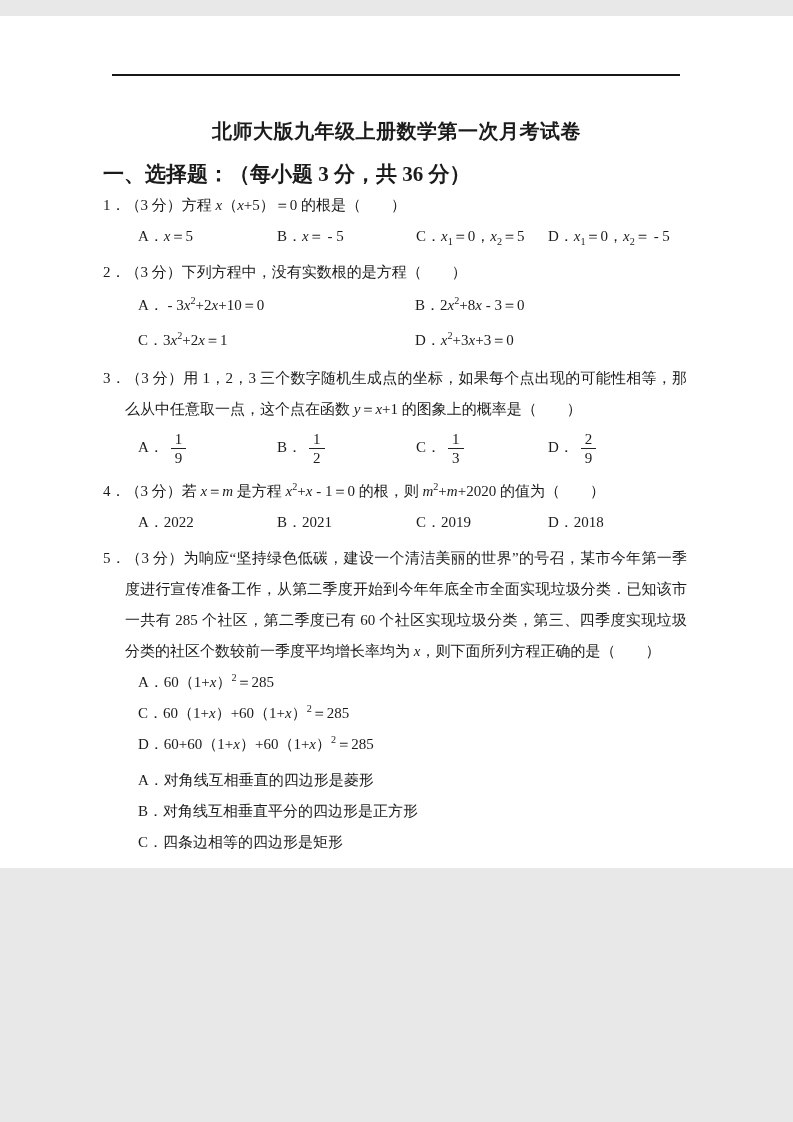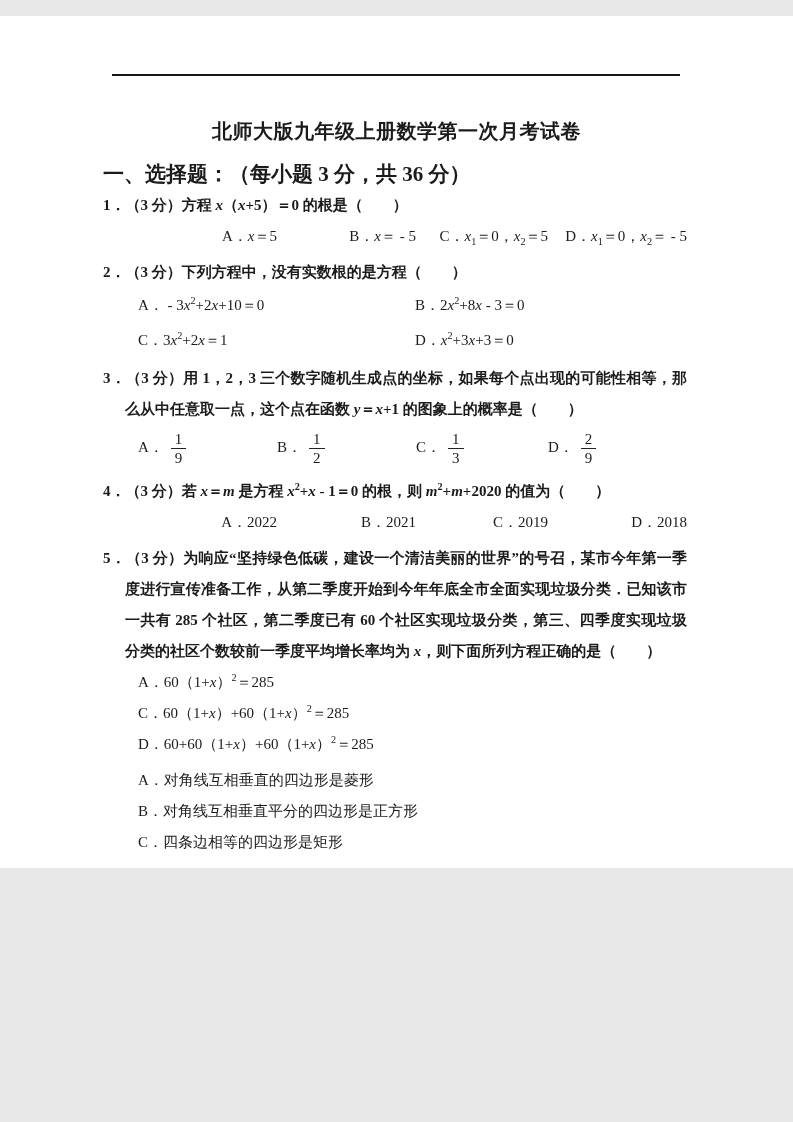--- a/index.html
+++ b/index.html
@@ -36,27 +36,26 @@
   .content{
     margin:6px 106px 0 103px;
   }
   .question{margin-top:5px;}
   .stem{
     margin:0;
     padding-left:22px;
     text-indent:-22px;
     text-align:justify;
     line-height:31px;
-    font-weight:bold;
   }
   .opts{
     padding-left:35px;
     line-height:31px;
   }
-  .opts-4col{display:grid;grid-template-columns:139px 139px 132px auto;text-align:right;}
+  .opts-4col{display:grid;grid-template-columns:139px 139px 132px auto;}
   .opts-2col{display:grid;grid-template-columns:277px auto;}
   .opts-2col .opt{line-height:35px;}
   .opts-1col .opt{display:block;line-height:31px;}
   .opt{white-space:nowrap;}
   .opts-frac{
     display:grid;
     grid-template-columns:139px 139px 132px auto;
     align-items:center;
     min-height:46px;
   }

